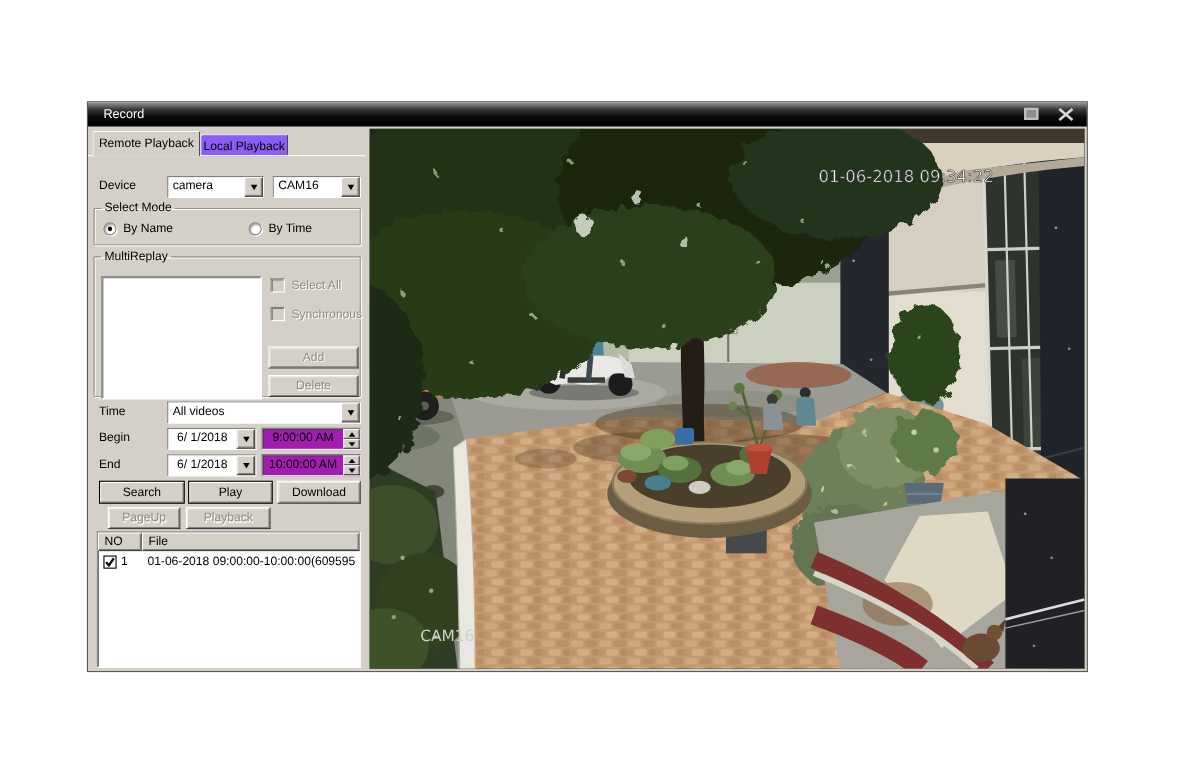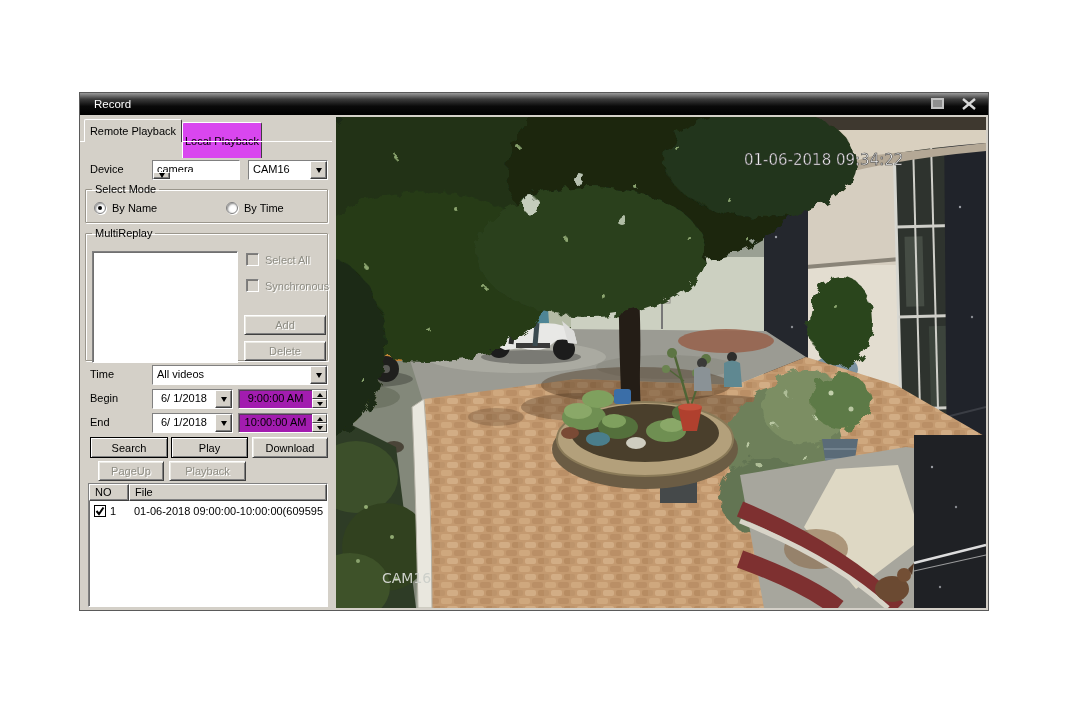--- a/index.html
+++ b/index.html
@@ -14,21 +14,21 @@
   .max-glyph { width:13px; height:11px; background:#8f8f8f; border:2px solid #c2c2c2; }
   .close-btn { right:10px; }
   .content { position:relative; height:495px; }
   .left-panel { position:absolute; left:0; top:0; width:252px; height:495px; }
   .label { position:absolute; font-size:11px; }
   
   .tab { position:absolute; background:#d4d0c8; border:1px solid #404040; border-bottom:none;
          border-top-color:#fff; border-left-color:#fff; border-radius:2px 2px 0 0;
          display:flex; align-items:center; justify-content:center; font-size:11px; }
   .tab.active { left:4px; top:4px; width:98px; height:23px; z-index:3; }
-  .tab.inactive { left:102px; top:7px; width:80px; height:36px; background:#d946ef; z-index:1; }
+  .tab.inactive { left:102px; top:7px; width:80px; height:20px; background:#8b5cf6; z-index:1; }
   .tab-underline { position:absolute; left:0; top:26px; width:252px; height:2px; border-top:1px solid #fff; z-index:2; }
   
   .btn { position:absolute; background:#d4d0c8; border:1px solid; border-color:#fff #404040 #404040 #fff;
          box-shadow:inset 1px 1px 0 #ecebe5, inset -1px -1px 0 #808080;
          font-size:11px; display:flex; align-items:center; justify-content:center; cursor:default; }
   .btn.default { border:1px solid #000; box-shadow:inset 1px 1px 0 #fff, inset -1px -1px 0 #808080; }
   .btn.disabled { color:#8e8d84; text-shadow:1px 1px 0 #ffffff;text-align:right; }
   .sunken { border:1px solid; border-color:#808080 #fff #fff #808080; box-shadow:inset 1px 1px 0 rgba(64,64,64,.75); background:#fff; }
   .combo { position:absolute; display:flex; background:#fff; border:1px solid; border-color:#808080 #fff #fff #808080;
            box-shadow:inset 1px 1px 0 rgba(64,64,64,.75); }
@@ -90,21 +90,21 @@
     <div class="left-panel">
       <div class="tab active">
         <span>Remote Playback</span>
       </div>
       <div class="tab inactive">
         <span>Local Playback</span>
       </div>
       <div class="tab-underline"></div>
 
       <span class="label" style="left:10px; top:48px;">Device</span>
-      <div class="combo" style="left:72px; top:45px; width:88px; height:20px;flex-direction:column;">
+      <div class="combo" style="left:72px; top:45px; width:88px; height:20px;">
         <span class="combo-text">camera</span>
         <span class="combo-btn">
             <span class="arr-down"></span>
           </span>
       </div>
       <div class="combo" style="left:168px; top:45px; width:80px; height:20px;">
         <span class="combo-text">CAM16</span>
         <span class="combo-btn">
             <span class="arr-down"></span>
           </span>

